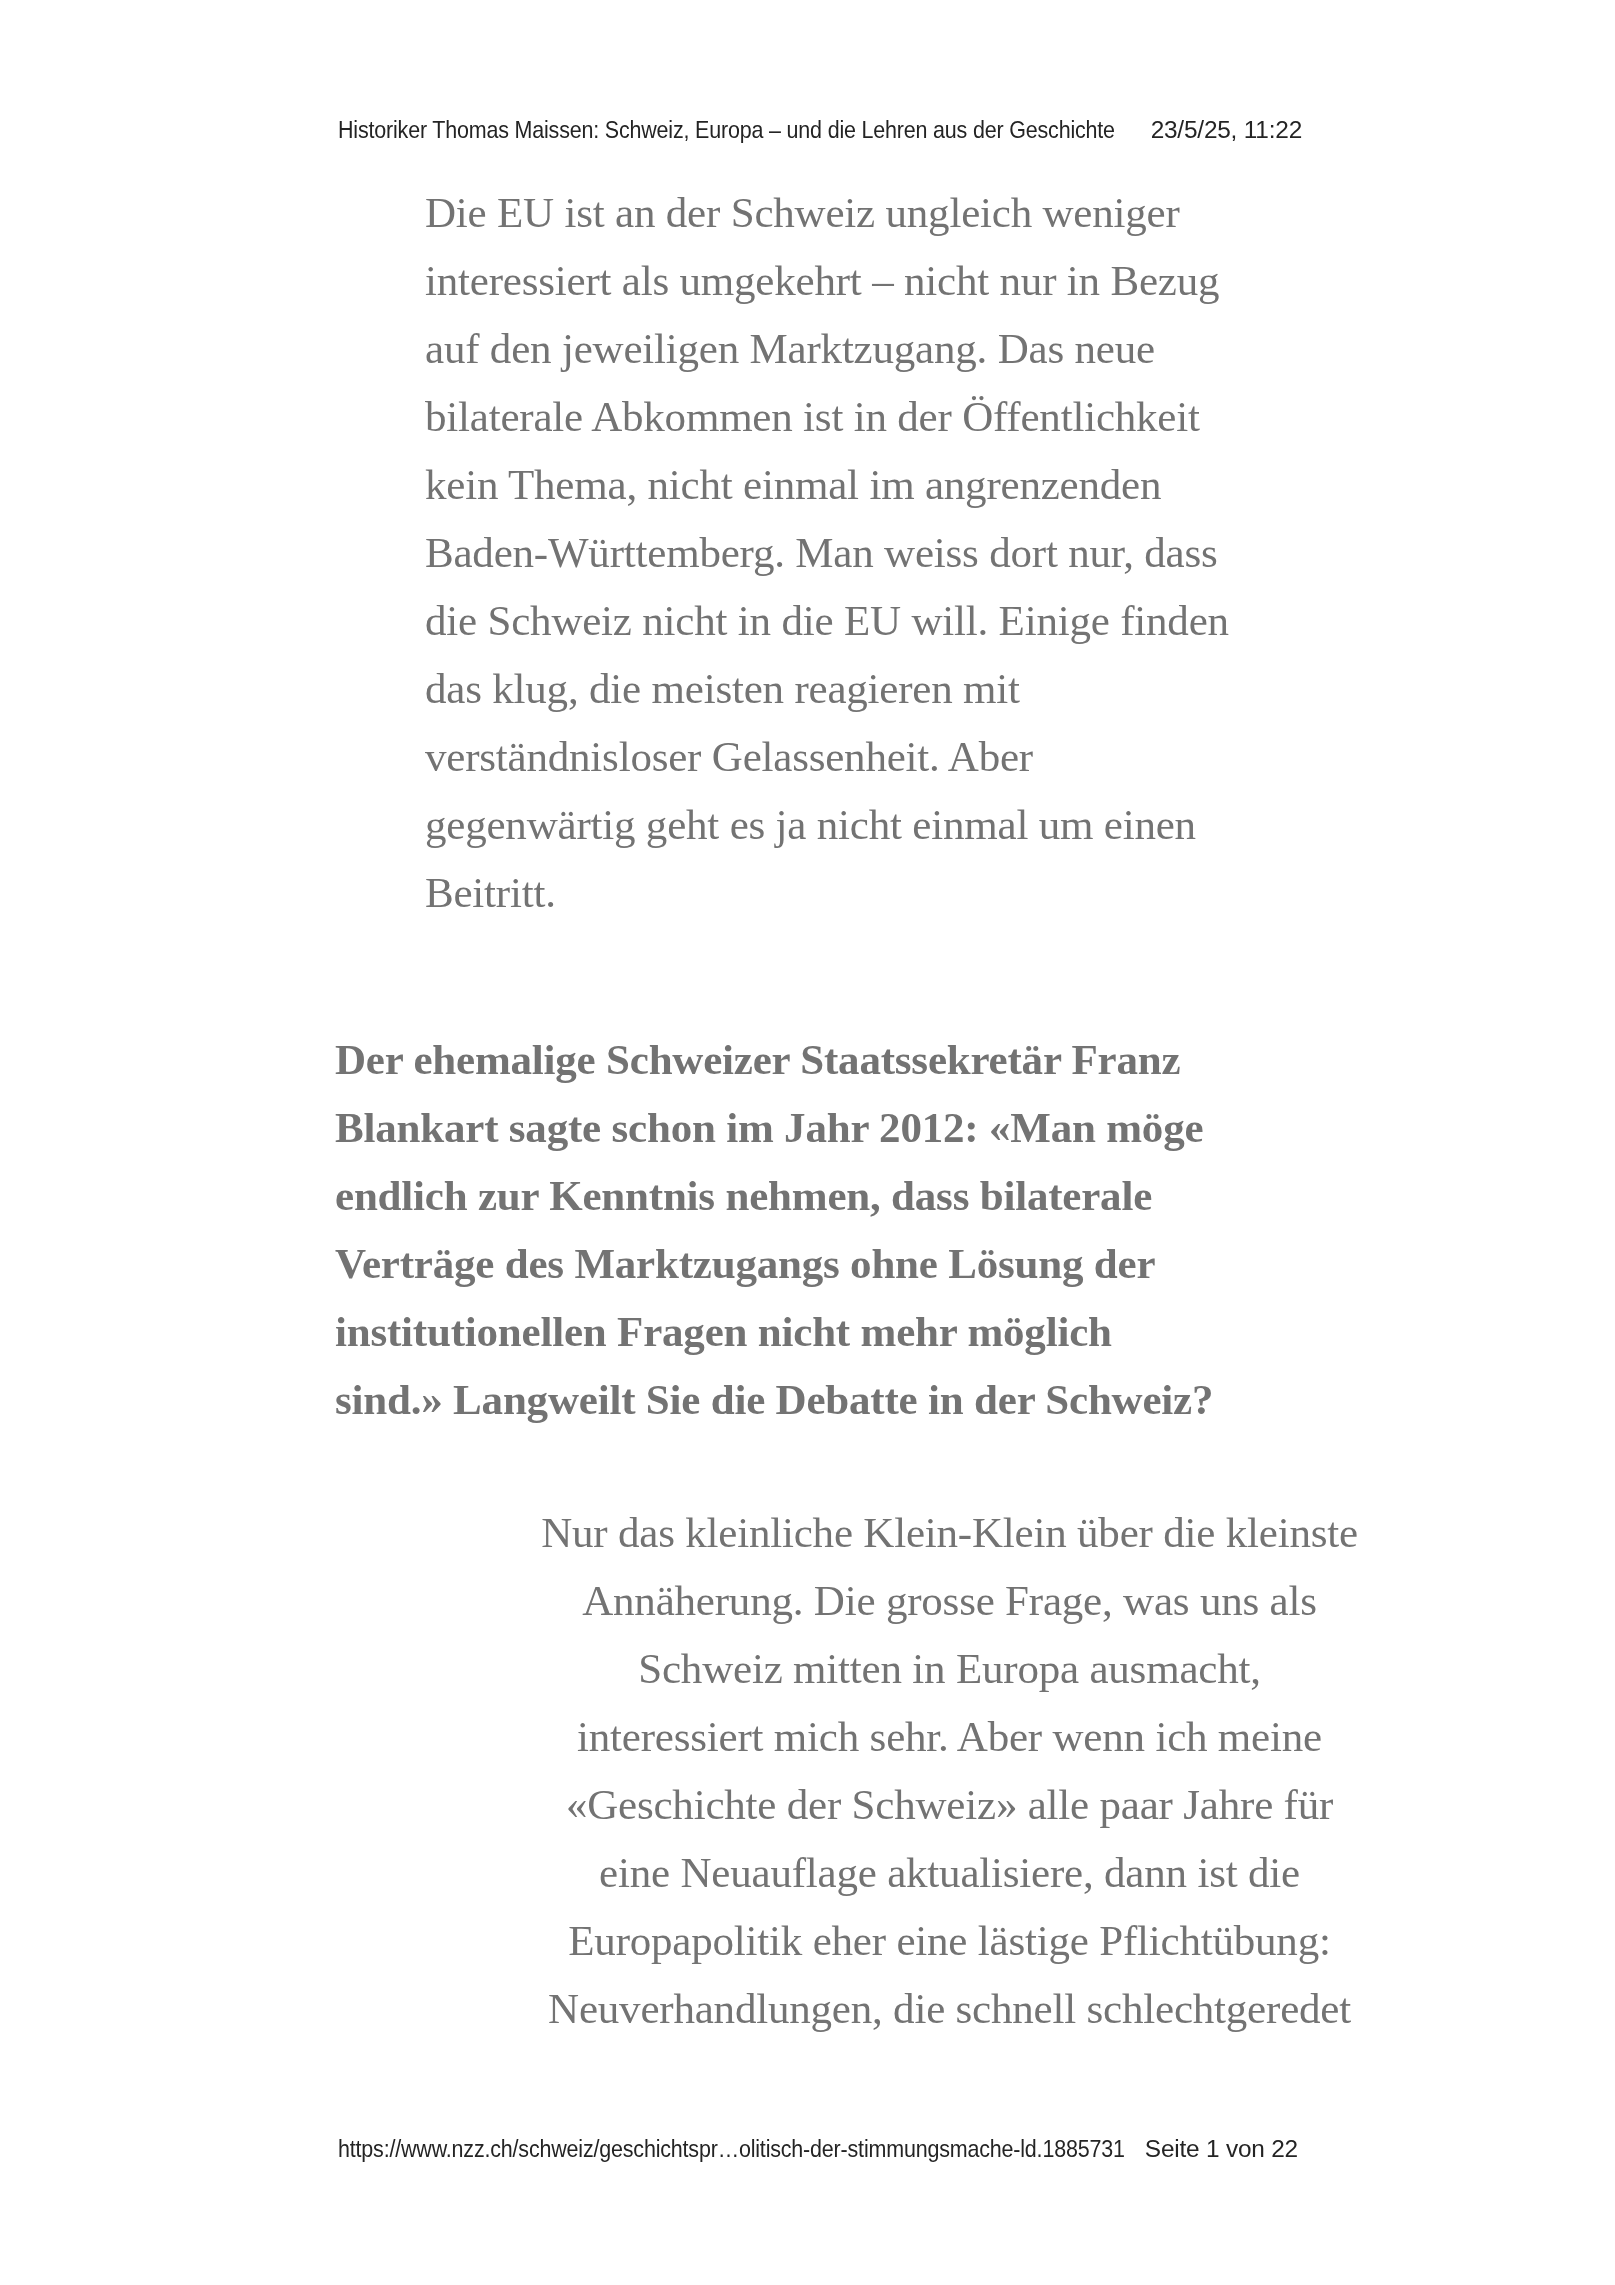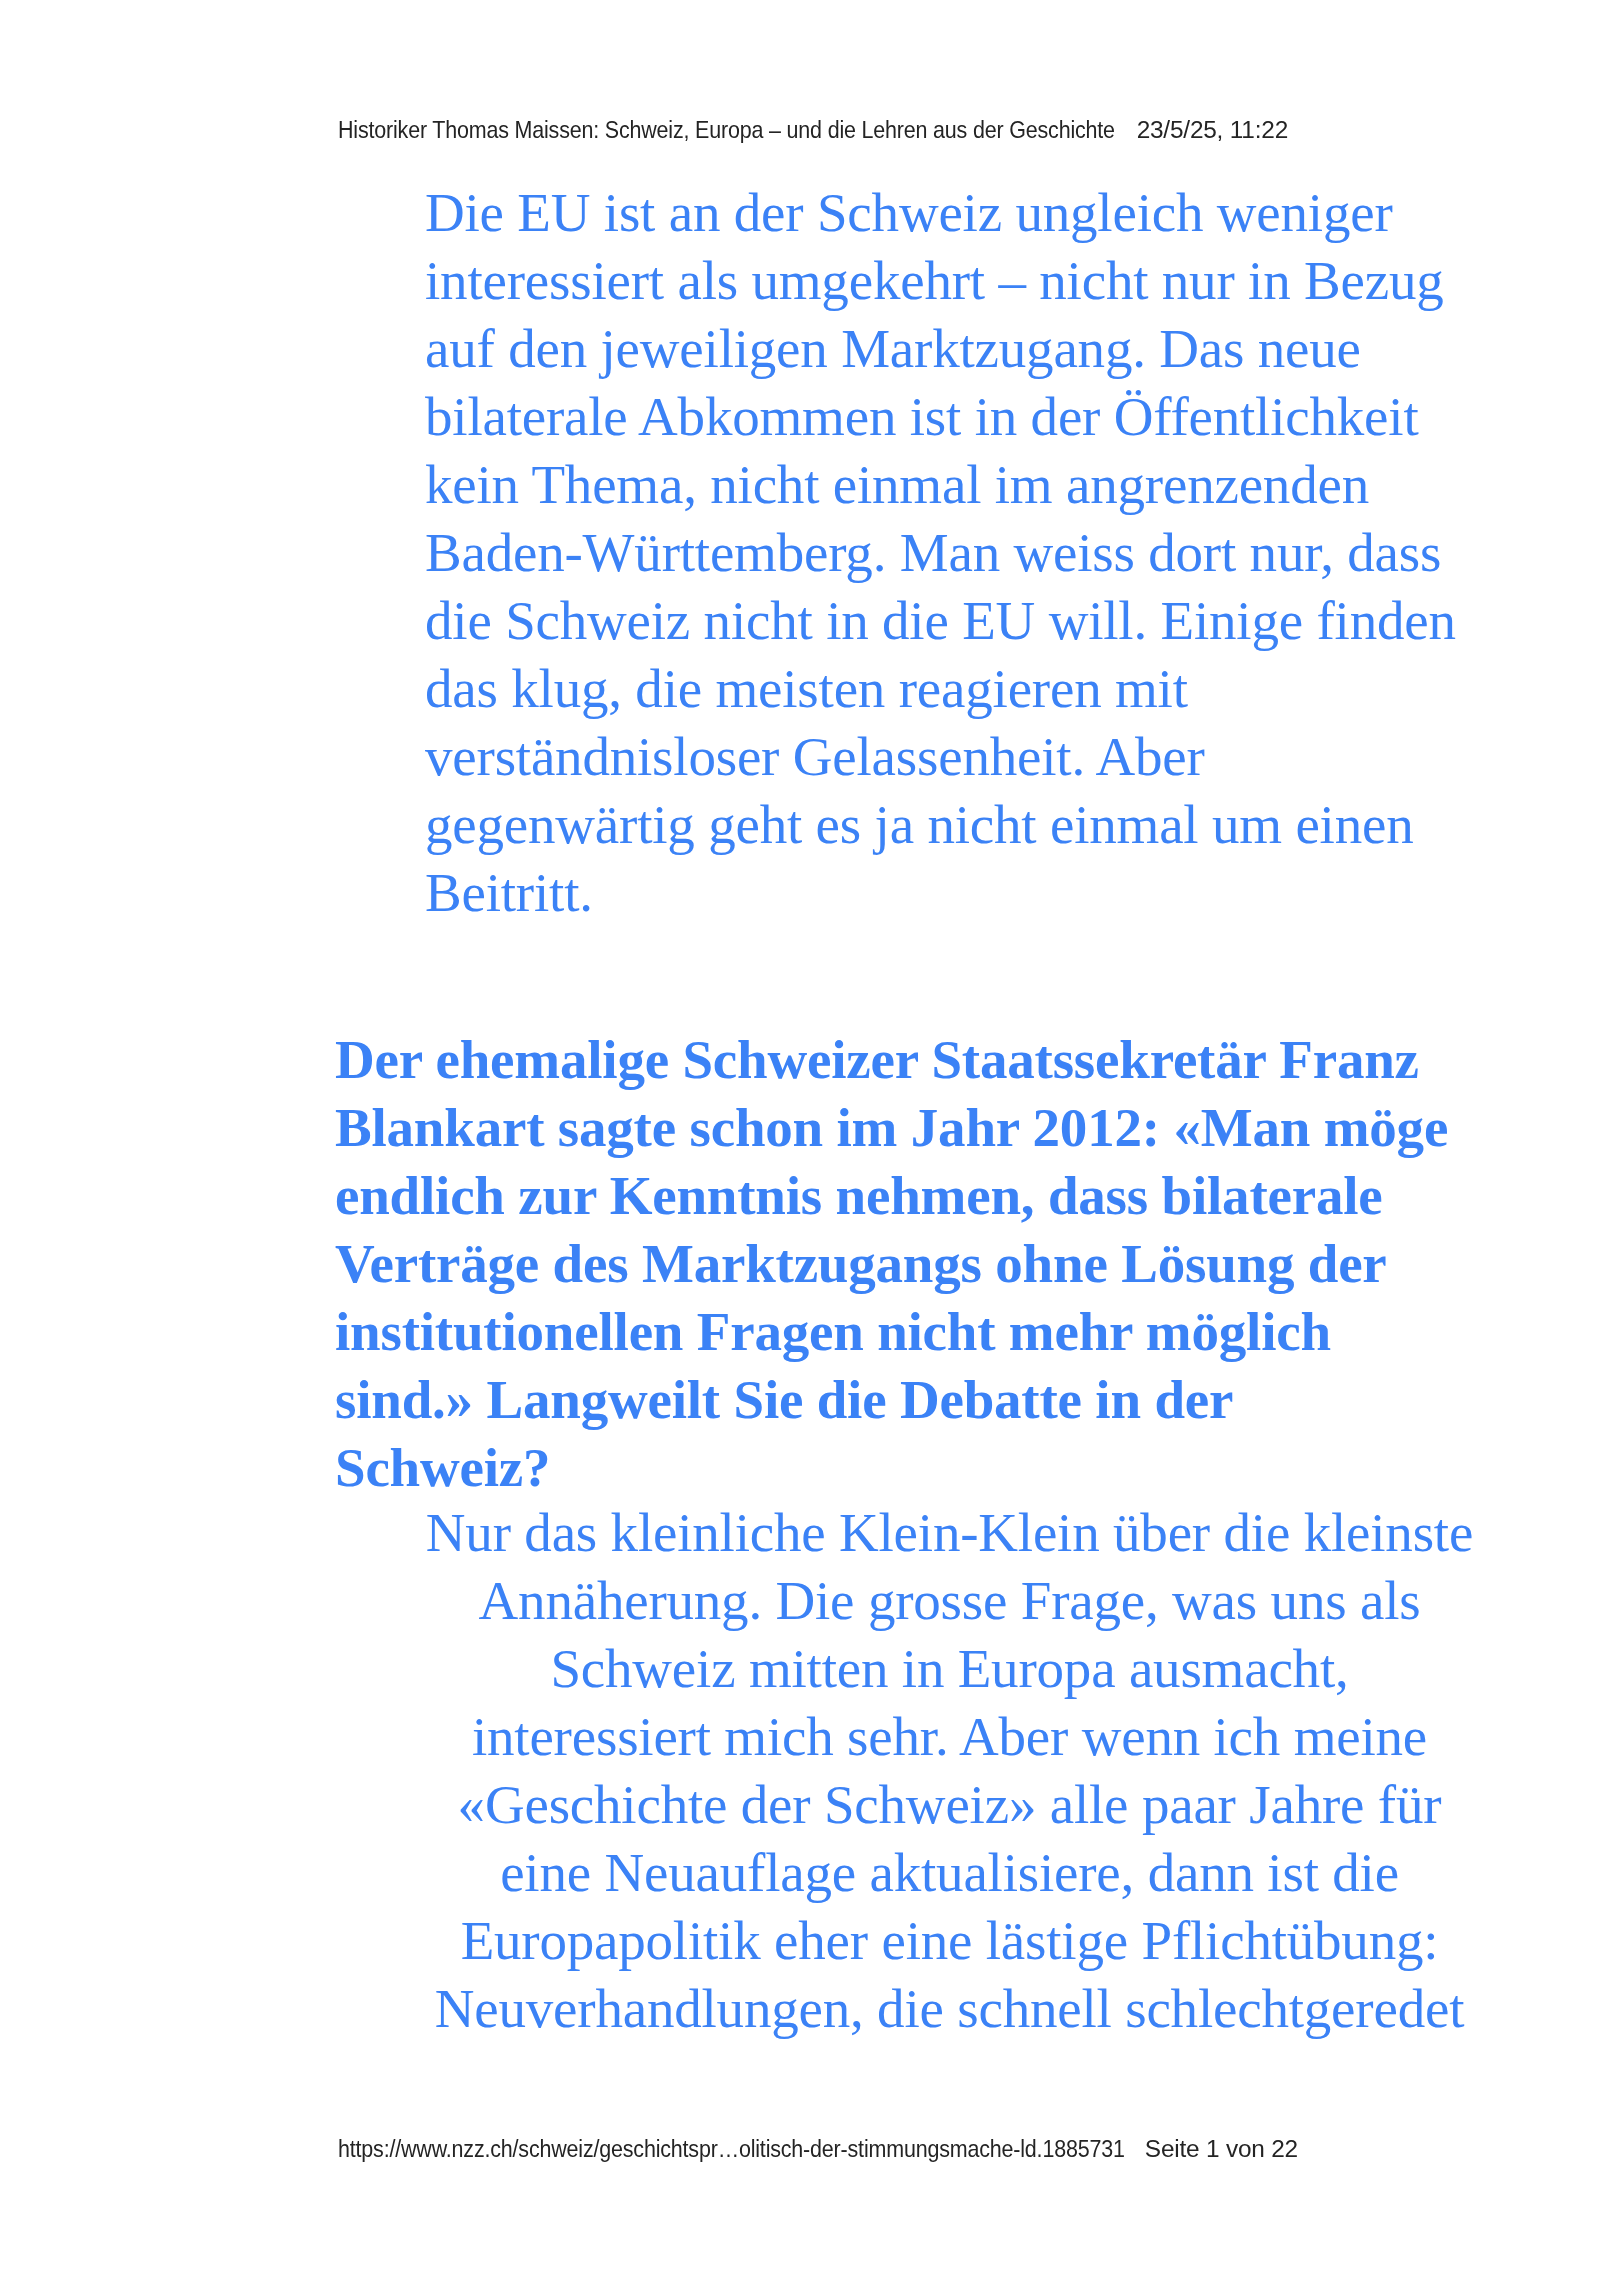--- a/index.html
+++ b/index.html
@@ -24,31 +24,31 @@
     font-size: 24.4px;
     color: #242424;
     white-space: nowrap;
     letter-spacing: -0.2px;
   }
   .condensed {
     transform: scaleX(0.88);
     transform-origin: left center;
   }
   .header-title { left: 322px; top: 116px; }
-  .header-time  { right: 328px; top: 116px; }
+  .header-time  { right: 314px; top: 116px; }
   .footer-url   { left: 322px; top: 2135px; }
   .footer-page  { right: 318px; top: 2135px; }
 
   
   .para {
     position: absolute;
     font-family: "Liberation Serif", "DejaVu Serif", serif;
-    font-size: 55px;
+    font-size: 43px;
     line-height: 68px;
-    color: #3b82f6;
+    color: #737373;
     white-space: pre-line;
     letter-spacing: -0.2px;
   }
   .answer { left: 409px; width: 1049px; }
   .question {
     left: 319px;
     width: 1122px;
     font-weight: 700;
   }
   .para-1 { top: 179px; }

